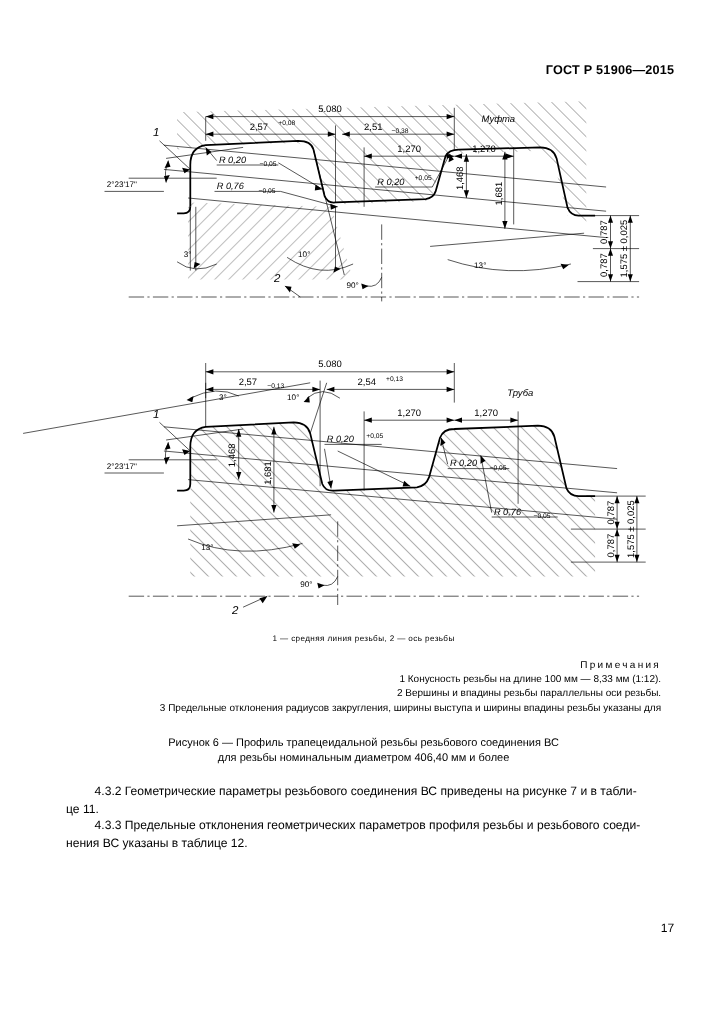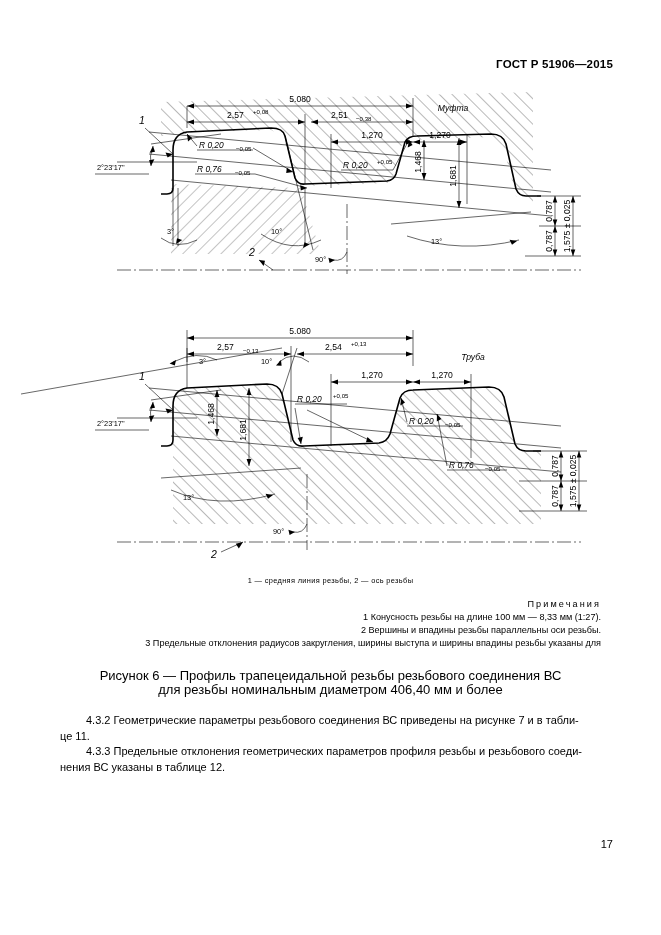--- a/index.html
+++ b/index.html
@@ -47,21 +47,21 @@
   }
   .notes{
     position:absolute;left:60px;width:541px;top:598px;
     font-size:9.1px;line-height:13.1px;text-align:right;
   }
   .notes .nh{letter-spacing:2.1px;}
   .notes .ni{text-indent:14px;}
   .notes .nc{text-indent:0;}
   .caption{
     position:absolute;left:0;width:661px;top:669px;
-    text-align:center;font-size:13px;line-height:13.6px;
+    text-align:center;font-size:10px;line-height:13.6px;
   }
   .body{
     position:absolute;left:60px;width:541px;top:713px;
     font-size:11px;line-height:15.6px;text-align:justify;
   }
   .body p{margin:0;}
   .body p.ind{text-indent:26px;}
 </style>
 </head>
 <body>
@@ -369,21 +369,21 @@
       <path d="M558,133 l-2.3,6.6 l4.6,0 z" fill="#000"></path>
       <path d="M558,193 l-2.3,-6.6 l4.6,0 z" fill="#000"></path>
       <text class="t-dim" x="555" y="163" text-anchor="middle" transform="rotate(-90 555,163)">1,575 ± 0,025</text>
     </svg>
   </div>
 
   <div class="legend">1 —  средняя линия резьбы,  2 —  ось резьбы</div>
 
   <div class="notes">
     <div class="nh">Примечания</div>
-    <div class="ni">1 Конусность резьбы на длине 100 мм — 8,33 мм (1:27).</div>
+    <div class="ni">1 Конусность резьбы на длине 100 мм — 8,33 мм (1:12).</div>
     <div class="ni">2 Вершины и впадины резьбы параллельны оси резьбы.</div>
     <div class="ni">3 Предельные отклонения радиусов закругления, ширины выступа и ширины впадины резьбы указаны для</div>
   </div>
 
   <div class="caption">
     <div>Рисунок 6 — Профиль трапецеидальной резьбы резьбового соединения ВС</div>
     <div>для резьбы номинальным диаметром 406,40 мм и более</div>
   </div>
 
   <div class="body">

